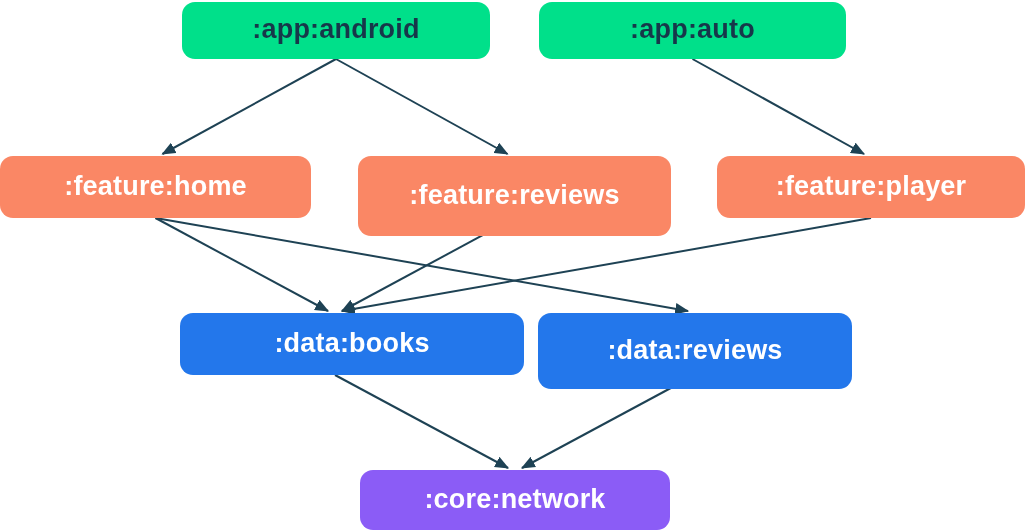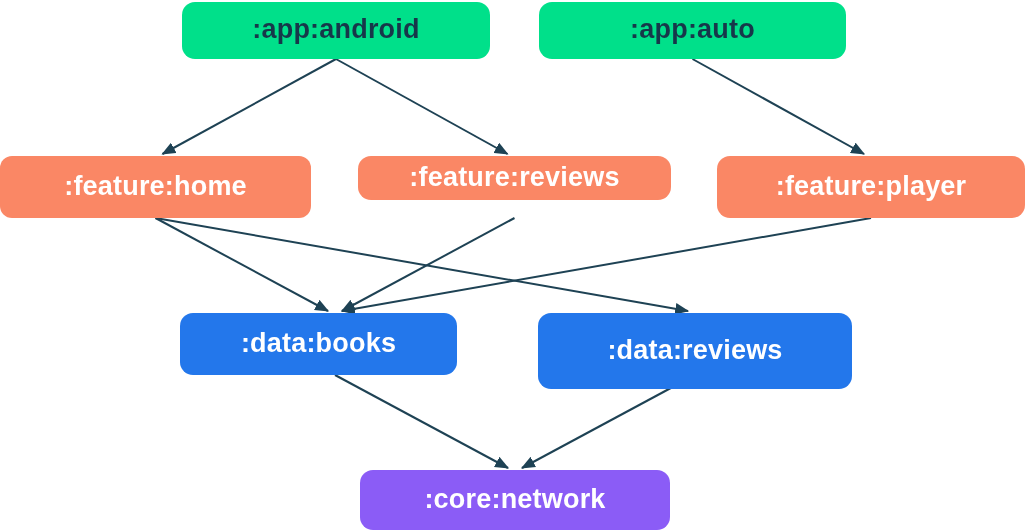--- a/index.html
+++ b/index.html
@@ -63,30 +63,30 @@
         <line x1="695" y1="375" x2="522" y2="468" stroke="#1E4254" stroke-width="2" marker-end="url(#arrowhead)"></line>
       </g>
   </svg>
   <div>
       <div class="node" style="left: 182px; top: 2px; width: 308px; height: 57px; background: rgb(0, 224, 138); color: rgb(23, 55, 74);">
         <span>:app:android</span>
       </div>
       <div class="node" style="left: 539px; top: 2px; width: 307px; height: 57px; background: rgb(0, 224, 138); color: rgb(23, 55, 74);">
         <span>:app:auto</span>
       </div>
-      <div class="node" style="left: 0px; top: 156px; width: 311px; height: 62px; background: rgb(250, 135, 101); color: rgb(255, 255, 255); border-radius: 12px;">
+      <div class="node" style="left: 0px; top: 156px; width: 311px; height: 62px; background: rgb(250, 135, 101); color: rgb(255, 255, 255);">
         <span>:feature:home</span>
       </div>
-      <div class="node" style="left: 358px; top: 156px; width: 313px; height: 44px; background: rgb(250, 135, 101); color: rgb(255, 255, 255);">
+      <div class="node" style="left: 358px; top: 156px; width: 313px; height: 80px; background: rgb(250, 135, 101); color: rgb(255, 255, 255);">
         <span>:feature:reviews</span>
       </div>
       <div class="node" style="left: 717px; top: 156px; width: 308px; height: 62px; background: rgb(250, 135, 101); color: rgb(255, 255, 255);">
         <span>:feature:player</span>
       </div>
-      <div class="node" style="left: 180px; top: 313px; width: 277px; height: 62px; background: rgb(35, 119, 235); color: rgb(255, 255, 255);">
+      <div class="node" style="left: 180px; top: 313px; width: 344px; height: 62px; background: rgb(35, 119, 235); color: rgb(255, 255, 255);">
         <span>:data:books</span>
       </div>
       <div class="node" style="left: 538px; top: 313px; width: 314px; height: 76px; background: rgb(35, 119, 235); color: rgb(255, 255, 255);">
         <span>:data:reviews</span>
       </div>
       <div class="node" style="left: 360px; top: 470px; width: 310px; height: 60px; background: #8b5cf6; color: rgb(255, 255, 255);">
         <span>:core:network</span>
       </div>
     </div>
 </div>

